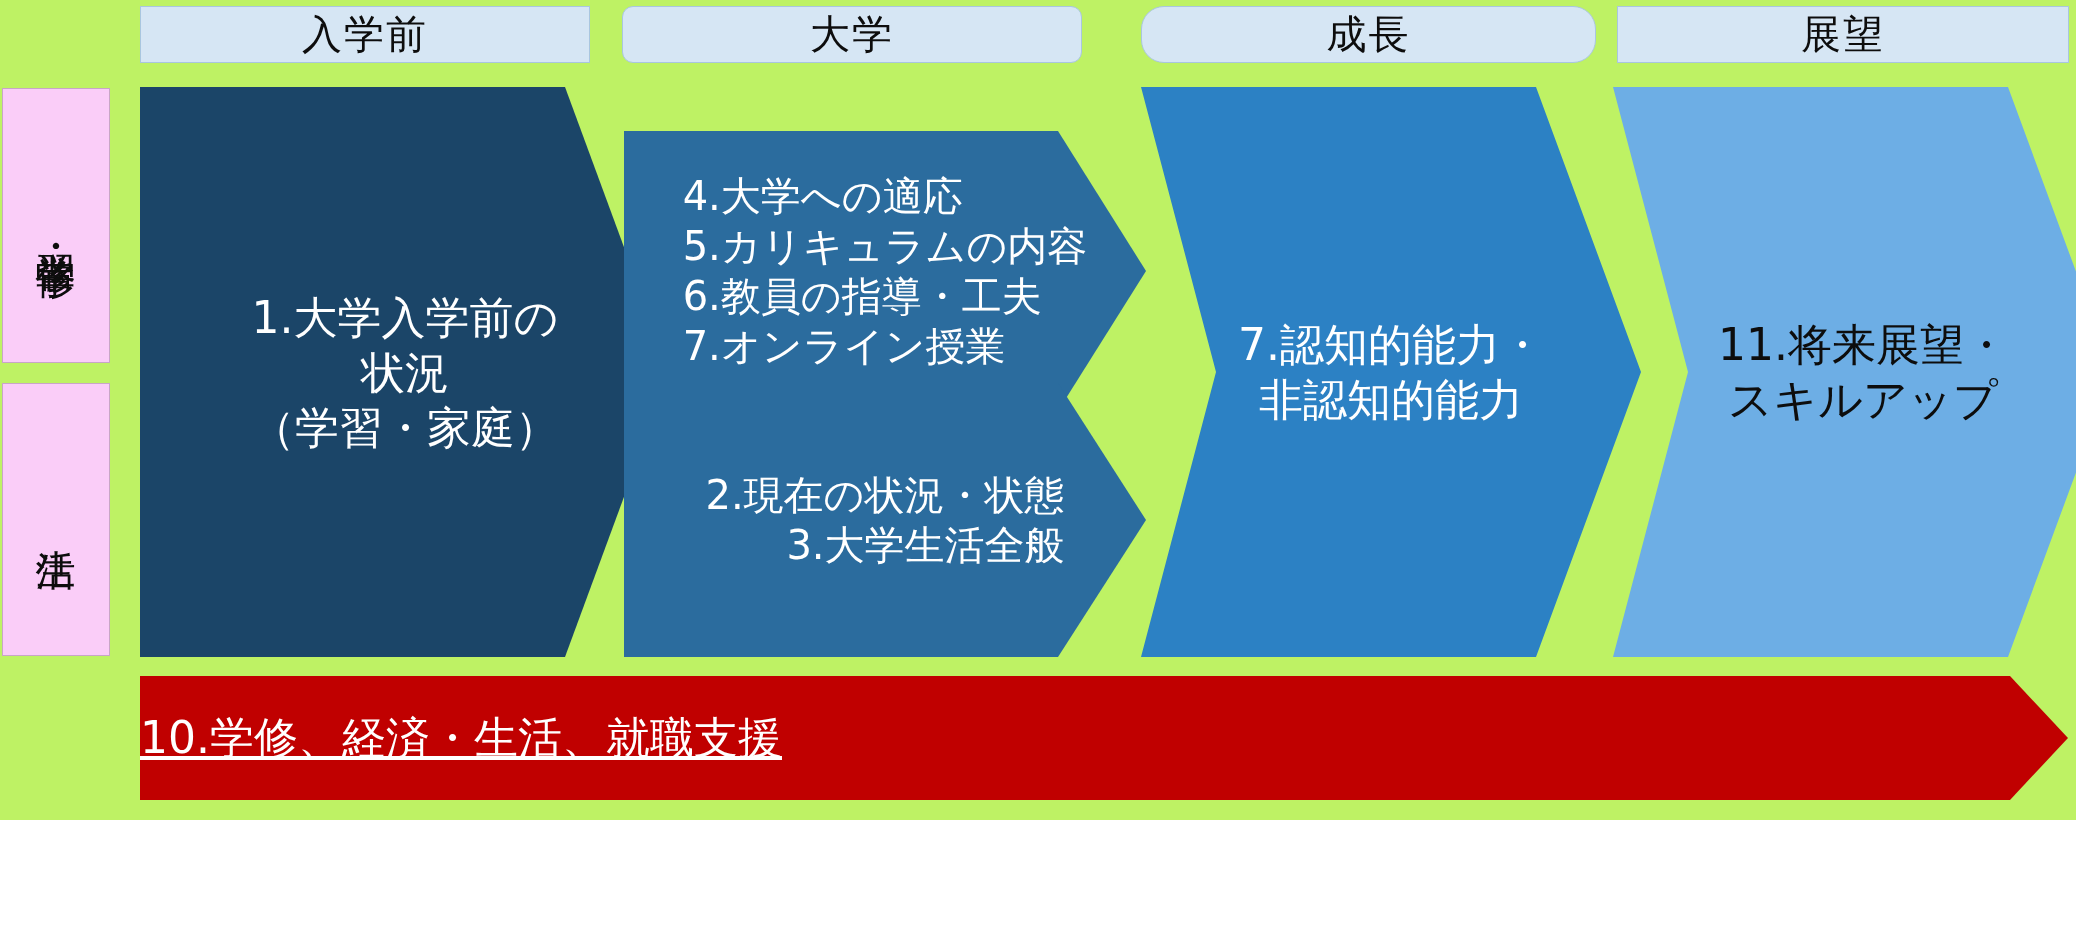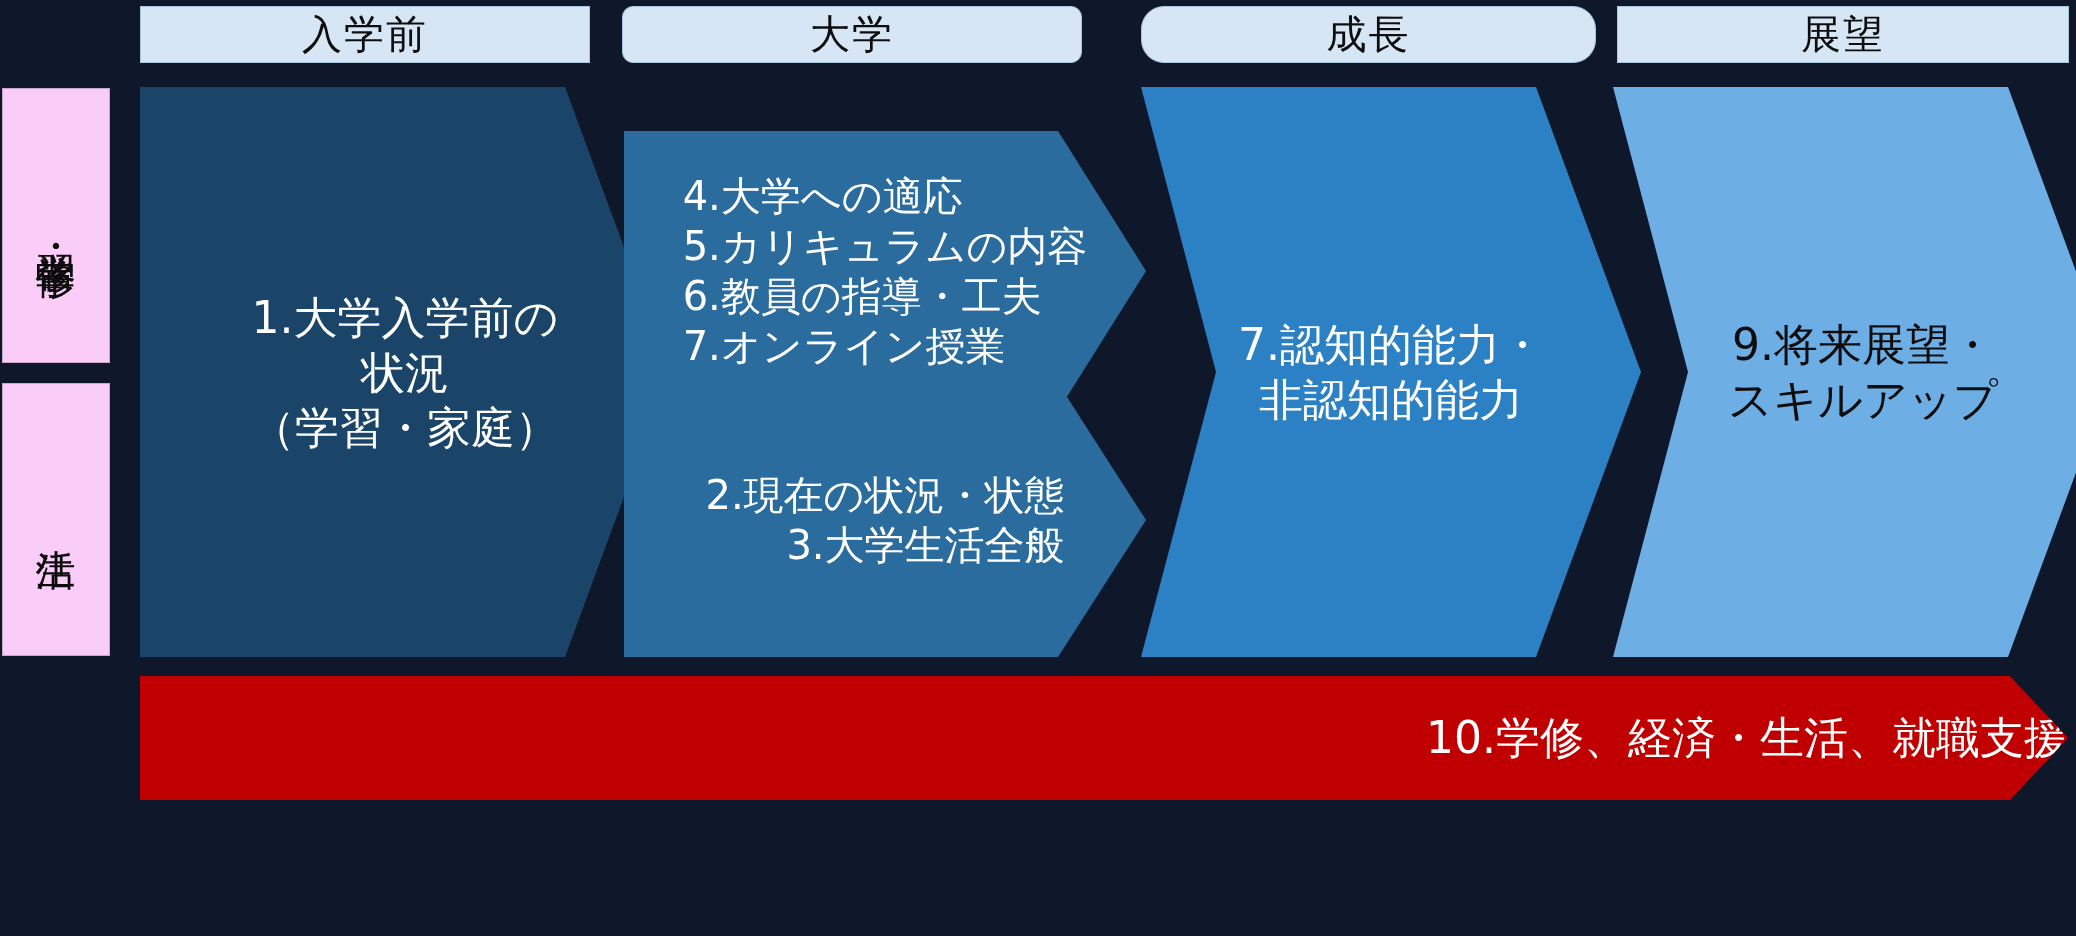--- a/index.html
+++ b/index.html
@@ -7,22 +7,22 @@
     margin: 0;
     padding: 0;
     background: #ffffff;
   }
   body {
     font-family: "DejaVu Sans", "Liberation Sans", sans-serif;
   }
   #stage {
     position: relative;
     width: 2076px;
-    height: 936px;
-    background: #0f172a;
+    height: 820px;
+    background: #bef264;
     overflow: hidden;
   }
 
   
   .phase-header {
     position: absolute;
     background: #D6E6F4;
     border: 1px solid #A9C6DF;
     box-sizing: border-box;
     display: flex;
@@ -82,24 +82,25 @@
   .chev-right-sm {
     clip-path: polygon(0 0, calc(100% - 88px) 0, 100% 50%, calc(100% - 88px) 100%, 0 100%);
   }
 
   
   .bar-arrow {
     position: absolute;
     box-sizing: border-box;
     display: flex;
     align-items: center;
-    justify-content: flex-end;
+    justify-content: flex-start;
     text-align: center;
     color: #ffffff;
     clip-path: polygon(0 0, calc(100% - 58px) 0, 100% 50%, calc(100% - 58px) 100%, 0 100%);
+    text-decoration: underline;
   }
 
   .txt-white { color: #ffffff; }
   .txt-black { color: #0d0d0d; }
 
   .fs-44 { font-size: 44px; }
   .fs-40 { font-size: 40px; }
 </style>
 </head>
 <body>
@@ -143,21 +144,21 @@
     <span class="lbl" style="text-align:right;">2.現在の状況・状態
 3.大学生活全般</span>
   </div>
 
   <div class="chev chev-both fs-44 txt-white" style="left:1141px; top:87px; width:500px; height:570px; background:#2C81C4;">
     <span class="lbl">7.認知的能力・
 非認知的能力</span>
   </div>
 
   <div class="chev chev-both fs-44 txt-black" style="left:1613px; top:87px; width:500px; height:570px; background:#6DAEE5;">
-    <span class="lbl">9.将来展望・
+    <span class="lbl">11.将来展望・
 スキルアップ</span>
   </div>
 
   <div class="bar-arrow fs-44" style="left:140px; top:676px; width:1928px; height:124px; background:#C00000;">
     <span class="lbl">10.学修、経済・生活、就職支援</span>
   </div>
 
 
 </div>
 

